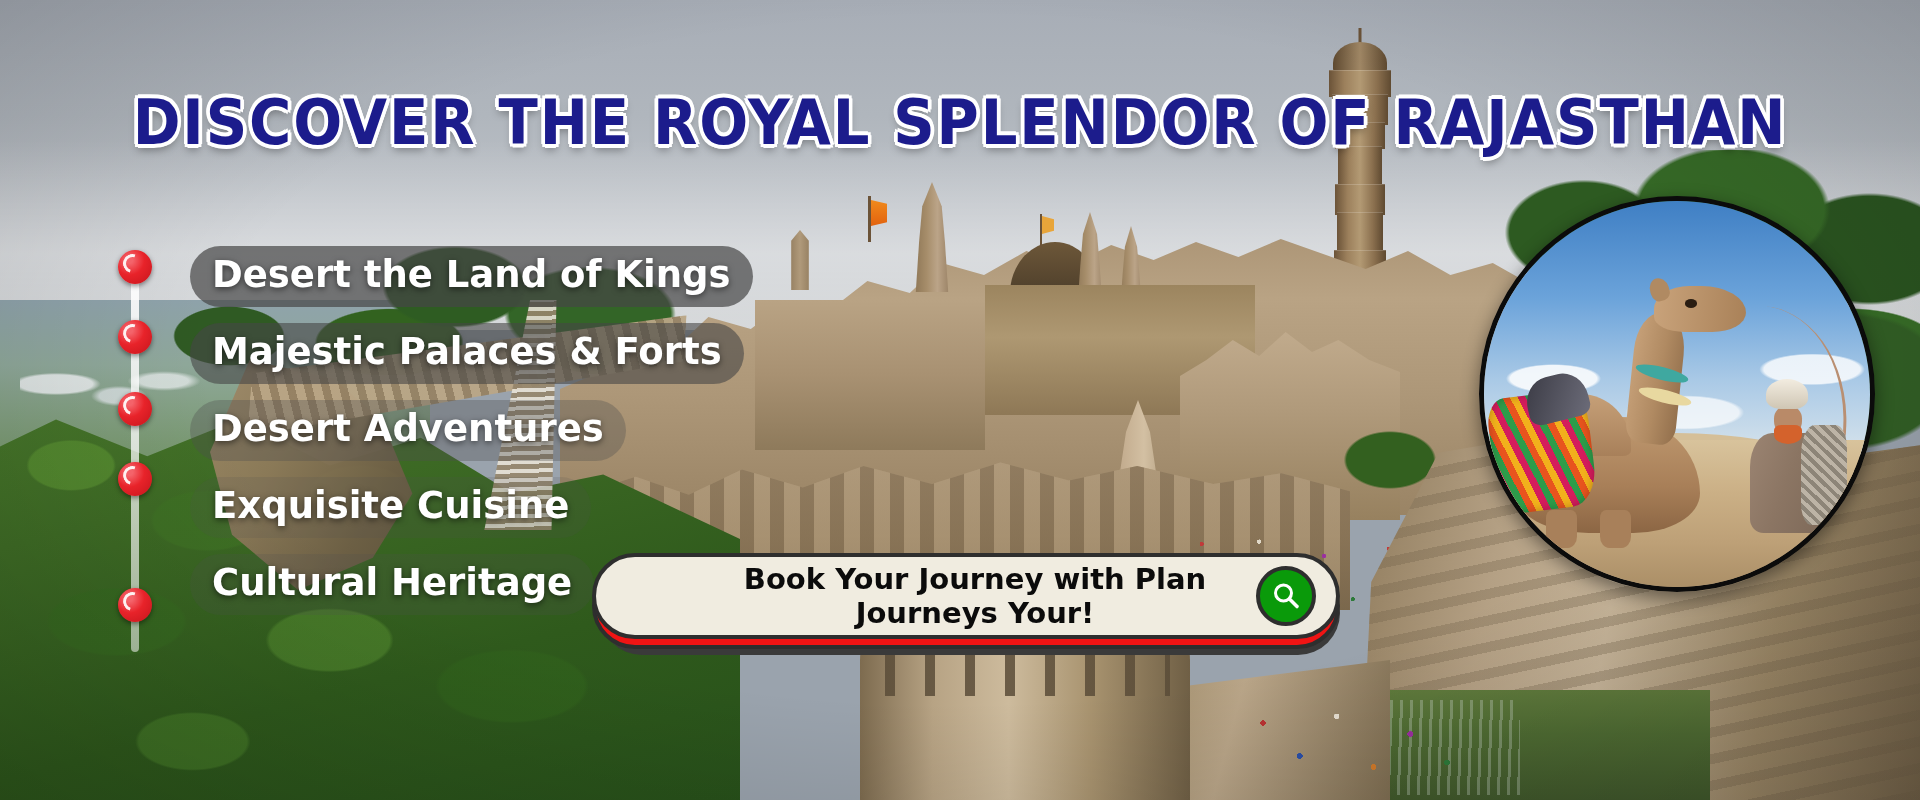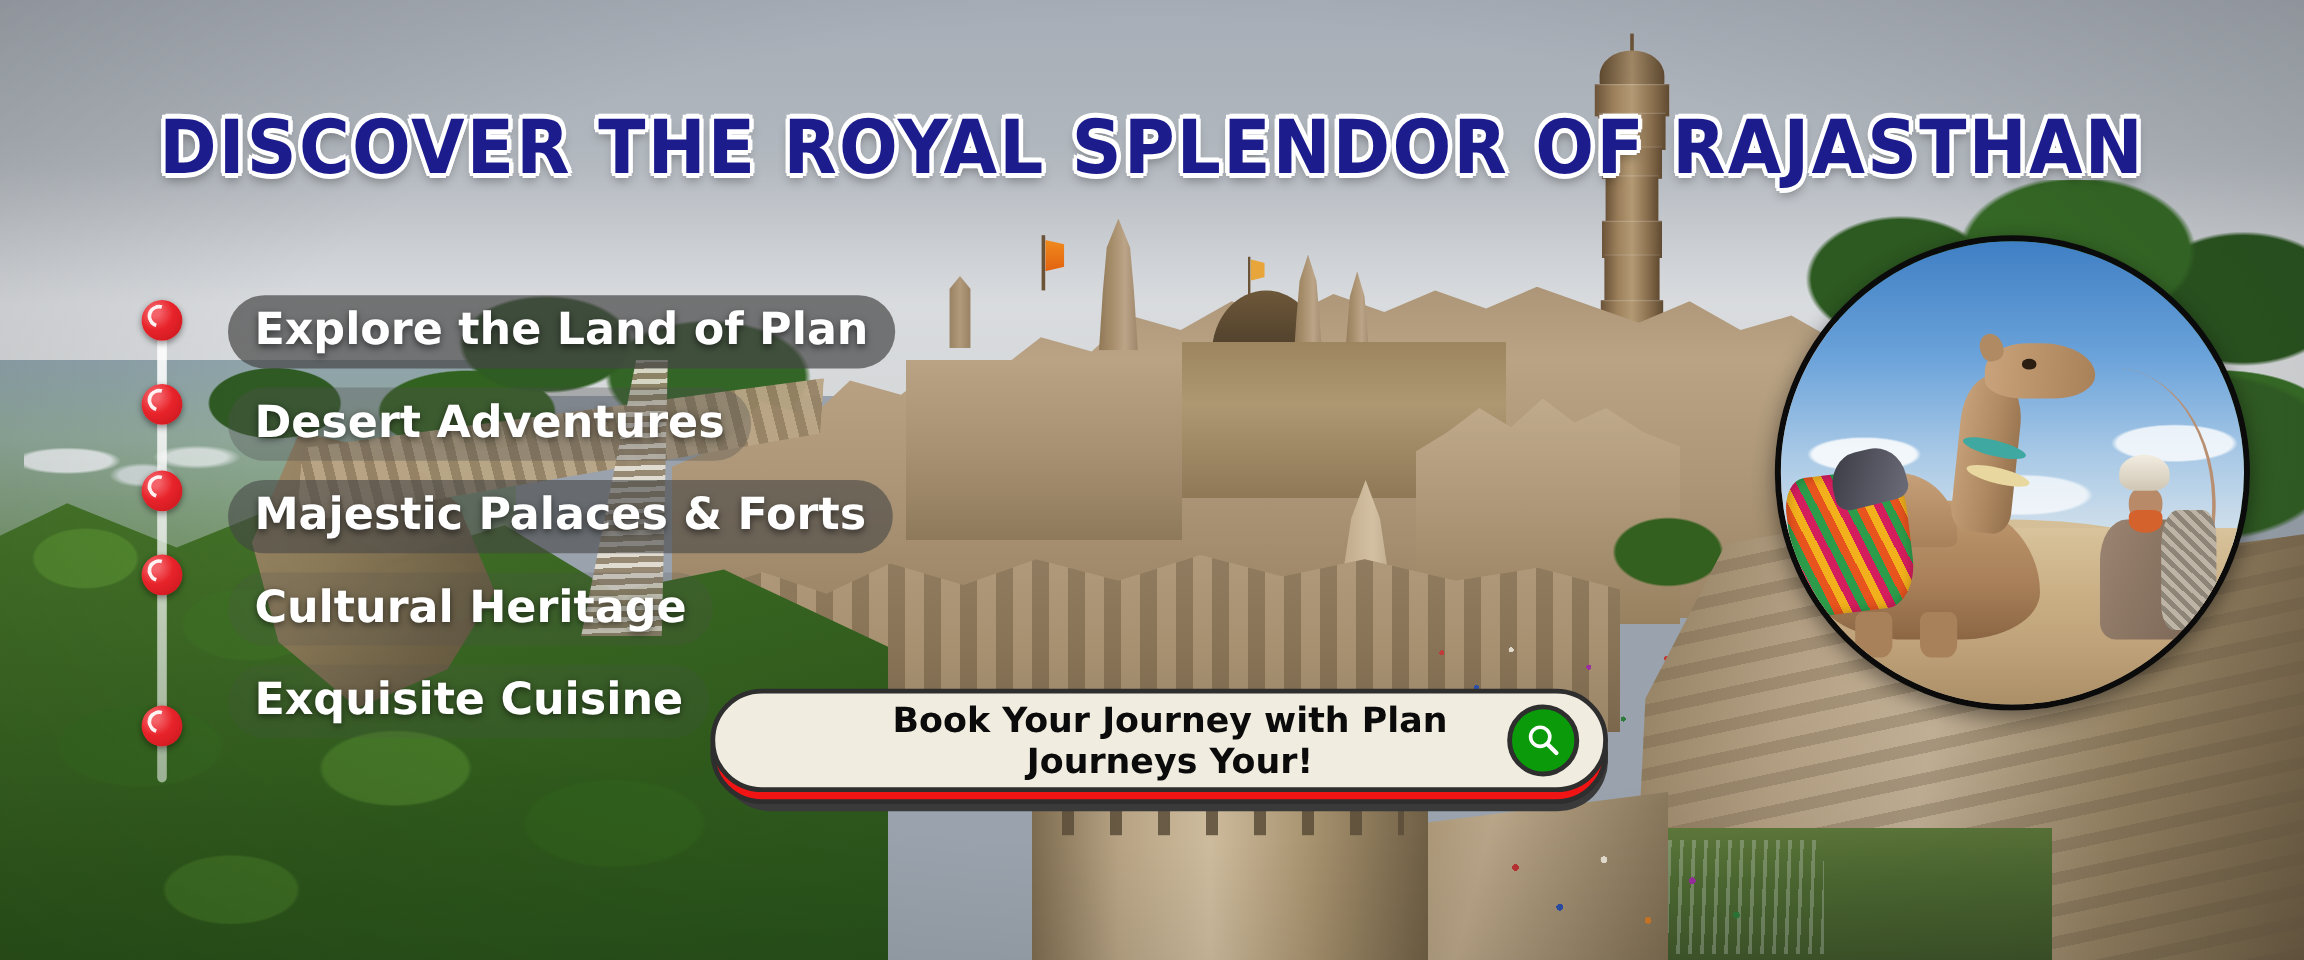--- a/index.html
+++ b/index.html
@@ -310,21 +310,21 @@
     text-shadow:0 2px 6px rgba(0,0,0,.55);
     margin-bottom:16px;
   }
   .feature.f0{background:rgba(70,70,70,.70);}
   .feature.f1{background:rgba(70,70,70,.60);}
   .feature.f2{background:rgba(80,80,80,.34);}
   .feature.f3{background:rgba(80,80,80,.20);}
   .feature.f4{background:rgba(80,80,80,.16);}
 
   
-  .cta-wrap{position:absolute;left:592px;top:574px;width:756px;height:100px;}
+  .cta-wrap{position:absolute;left:592px;top:553px;width:756px;height:100px;}
   .cta-shadow{
     position:absolute;left:8px;top:18px;width:740px;height:84px;
     background:#3a3a3a;border-radius:46px;
   }
   .cta-red{
     position:absolute;left:0;top:10px;width:748px;height:86px;
     background:#f01414;border-radius:46px;border:4px solid #2e2e2e;
     box-sizing:border-box;
   }
   .cta{
@@ -538,25 +538,25 @@
   <div class="headline">DISCOVER THE ROYAL SPLENDOR OF RAJASTHAN</div>
 
   <div class="timeline"></div>
   <div class="pin" style="left:118px;top:250px;"></div>
   <div class="pin" style="left:118px;top:320px;"></div>
   <div class="pin" style="left:118px;top:392px;"></div>
   <div class="pin" style="left:118px;top:462px;"></div>
   <div class="pin" style="left:118px;top:588px;"></div>
 
   <div class="features">
-    <div><span class="feature f0">Explore the Land of Plan</span></div>
+    <div><span class="feature f0">Desert the Land of Kings</span></div>
+    <div><span class="feature f1">Majestic Palaces &amp; Forts</span></div>
     <div><span class="feature f2">Desert Adventures</span></div>
-    <div><span class="feature f1">Majestic Palaces &amp; Forts</span></div>
+    <div><span class="feature f4">Exquisite Cuisine</span></div>
     <div><span class="feature f3">Cultural Heritage</span></div>
-    <div><span class="feature f4">Exquisite Cuisine</span></div>
   </div>
 
   <div class="cta-wrap">
     <div class="cta-shadow"></div>
     <div class="cta-red"></div>
     <div class="cta">
       <div class="cta-text">
         <span>Book Your Journey with Plan</span><br>
         <span>Journeys Your!</span>
       </div>

